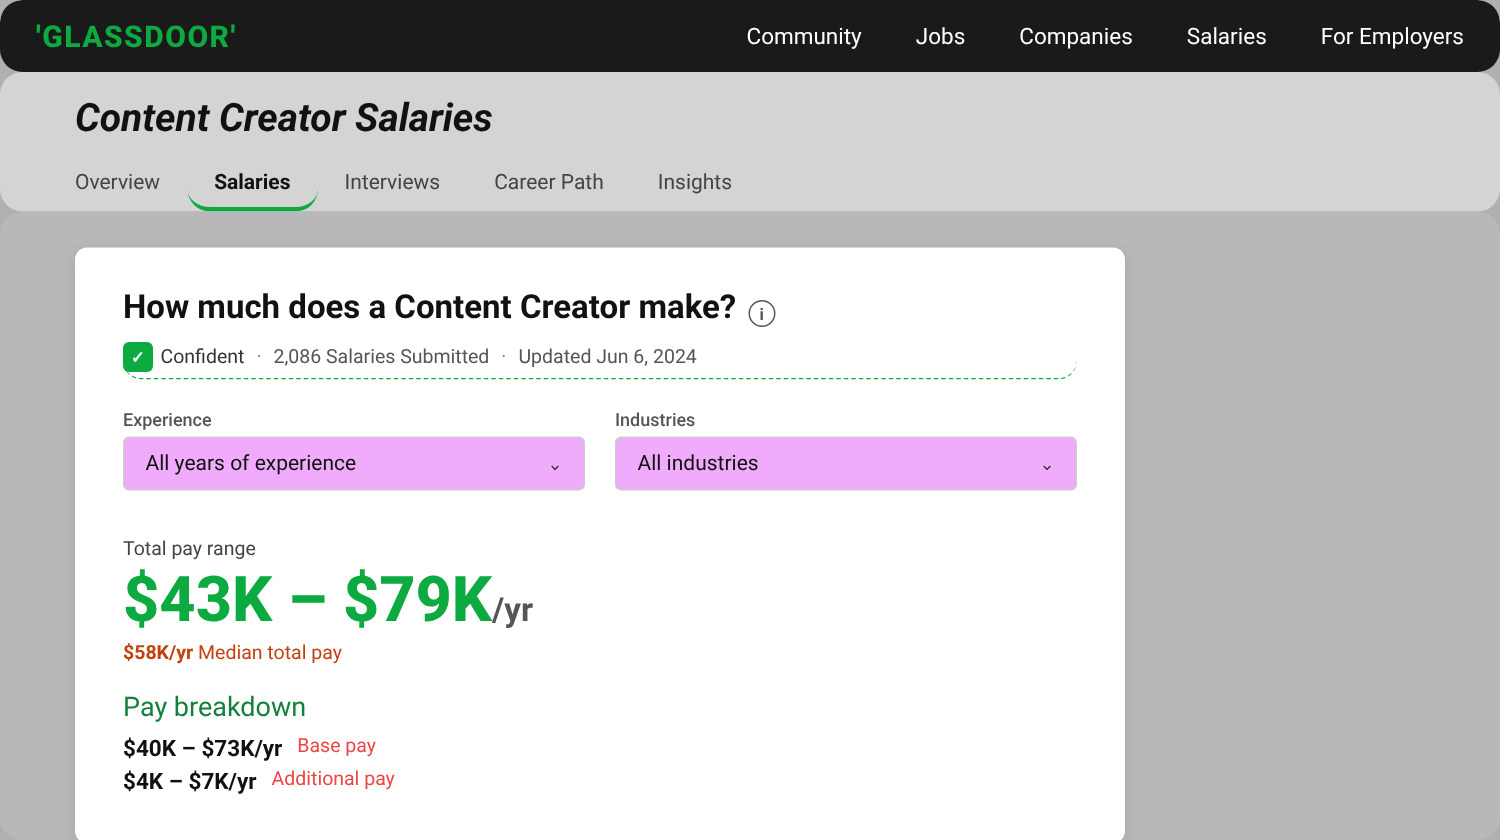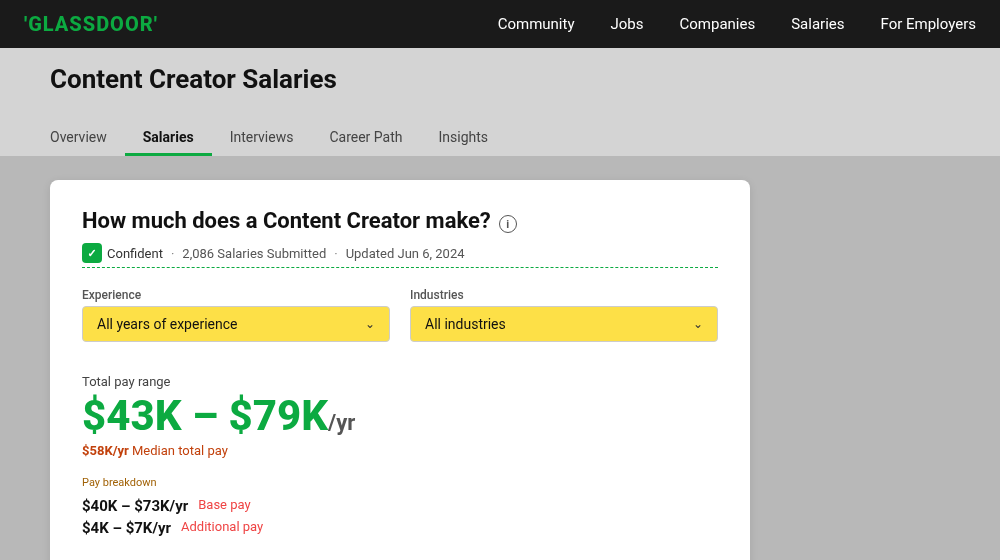--- a/index.html
+++ b/index.html
@@ -1,15 +1,15 @@
 <!DOCTYPE html>
 <html><head>
   <meta charset="utf-8">
   <style>
-    * { box-sizing: border-box; margin: 0; padding: 0; }
+    * { box-sizing: border-box; margin: 0; padding: 0; border-radius: 15px; }
     body {
       font-family: -apple-system, BlinkMacSystemFont, 'Segoe UI', Roboto, sans-serif;
       background: #b0b0b0;
       width: 1000px;
       height: 560px;
       overflow: hidden;
     }
 
     
     .header {
@@ -41,34 +41,34 @@
     
     .subheader {
       background: #d4d4d4;
       padding: 16px 50px 0 50px;
     }
     .subheader-title {
       font-size: 26px;
       font-weight: 700;
       color: #111;
       margin-bottom: 12px;
+      font-style: italic;
     }
     .tabs {
       display: flex;
       gap: 0;
       border-bottom: none;
     }
     .tab {
       padding: 8px 18px;
       font-size: 14px;
       color: #444;
       cursor: pointer;
       text-decoration: none;
       border-bottom: 3px solid transparent;
-      margin-top: 15px;
     }
     .tab.active {
       color: #111;
       font-weight: 700;
       border-bottom: 3px solid #0caa41;
     }
     .tab:first-child {
       padding-left: 0;
     }
 
@@ -166,21 +166,21 @@
     .dropdown-select {
       display: flex;
       align-items: center;
       justify-content: space-between;
       border: 1.5px solid #ccc;
       border-radius: 4px;
       padding: 9px 14px;
       font-size: 14px;
       color: #111;
       cursor: pointer;
-      background: #fde047;
+      background: #f0abfc;
     }
     .dropdown-arrow {
       font-size: 12px;
       color: #333;
     }
 
     
     .pay-range-label {
       font-size: 13px;
       color: #444;
@@ -203,22 +203,22 @@
       font-size: 13px;
       color: #c2410c;
       margin-bottom: 18px;
     }
     .pay-median strong {
       font-weight: 700;
     }
 
     
     .pay-breakdown-label {
-      font-size: 11px;
-      color: #a16207;
+      font-size: 18px;
+      color: #15803d;
       margin-bottom: 8px;
     }
     .pay-breakdown-row {
       display: flex;
       align-items: flex-start;
       gap: 10px;
       margin-bottom: 4px;
     }
     .pay-breakdown-range {
       font-size: 15px;

